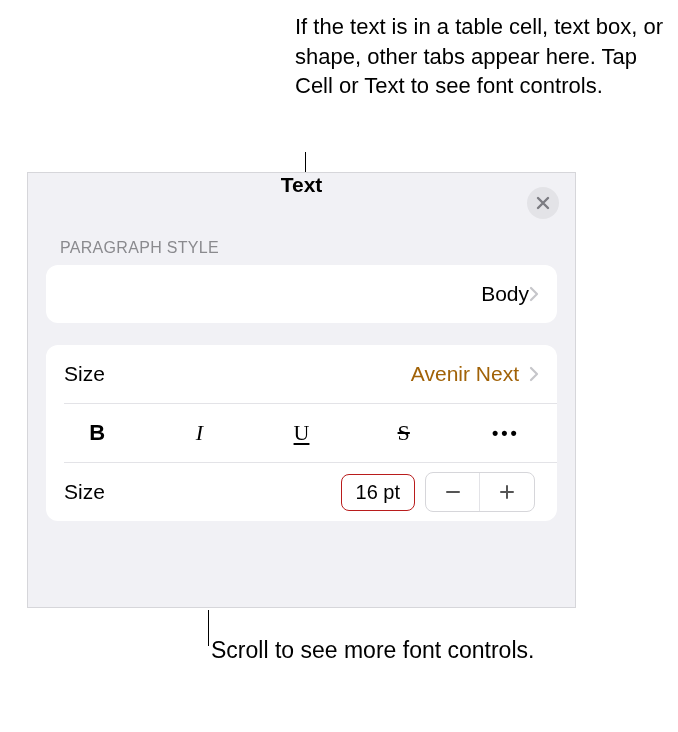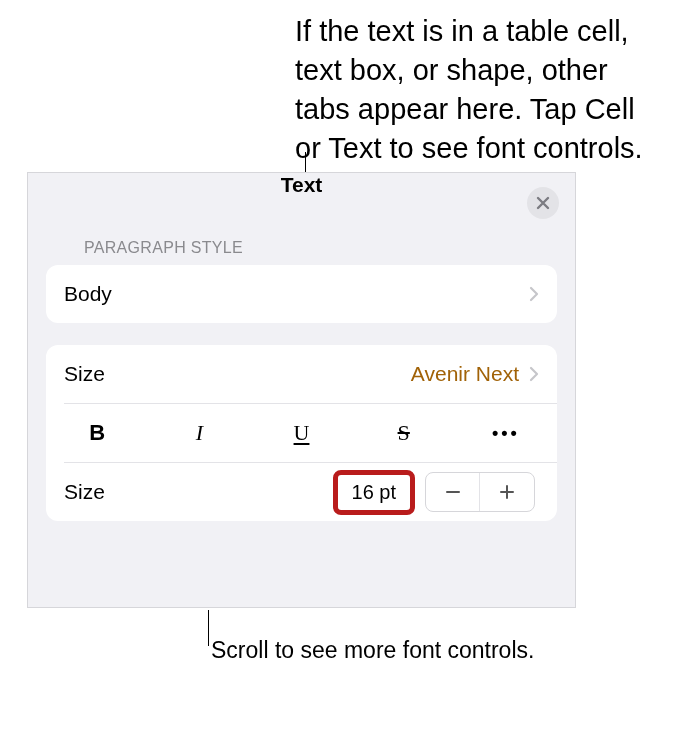--- a/index.html
+++ b/index.html
@@ -13,21 +13,21 @@
       width: 678px;
       height: 732px;
       position: relative;
       overflow: hidden;
     }
     .annotation-top {
       position: absolute;
       top: 12px;
       left: 295px;
       width: 370px;
-      font-size: 29px;
+      font-size: 22px;
       line-height: 1.35;
       color: #000;
     }
     .annotation-bottom {
       position: absolute;
       top: 635px;
       left: 199px;
       width: 340px;
       font-size: 23px;
       line-height: 1.35;
@@ -87,21 +87,20 @@
     .close-btn svg {
       width: 14px;
       height: 14px;
     }
     .section-label {
       font-size: 16px;
       color: #8a8a8e;
       letter-spacing: 0.3px;
       padding: 0 32px 8px 32px;
       margin-top: 8px;
-      margin-left: 24px;
     }
     .card {
       background: #fff;
       margin: 0 18px;
       border-radius: 12px;
     }
     .row {
       display: flex;
       align-items: center;
       padding: 0 18px;
@@ -162,21 +161,21 @@
       align-items: center;
       padding: 0 22px 0 18px;
       height: 58px;
     }
     .size-label {
       font-size: 21px;
       color: #000;
       flex: 1;
     }
     .size-value-pill {
-      border: 5px solid #b91c1c;
+      border: 1px solid #b91c1c;
       border-radius: 8px;
       padding: 6px 14px;
       font-size: 20px;
       color: #000;
       margin-right: 10px;
       background: #fff;
       font-variant-numeric: lining-nums;
     }
     .stepper {
       display: flex;
@@ -194,21 +193,21 @@
       color: #555;
       cursor: pointer;
     }
     .step-btn:first-child {
       border-right: 1px solid #e3e3e7;
     }
     .step-btn svg {
       width: 18px;
       height: 18px;
     }
-    .card.upper { margin-bottom: 22px; }
+    .card.upper { margin-bottom: 22px; text-align: right; }
   </style>
 </head>
 <body>
 
 <div class="annotation-top">If the text is in a table cell, text box, or shape, other tabs appear here. Tap Cell or Text to see font controls.</div>
 <div class="leader-top"></div>
 
 <div class="panel">
   <div class="panel-header">
     <div class="panel-title">Text</div>

